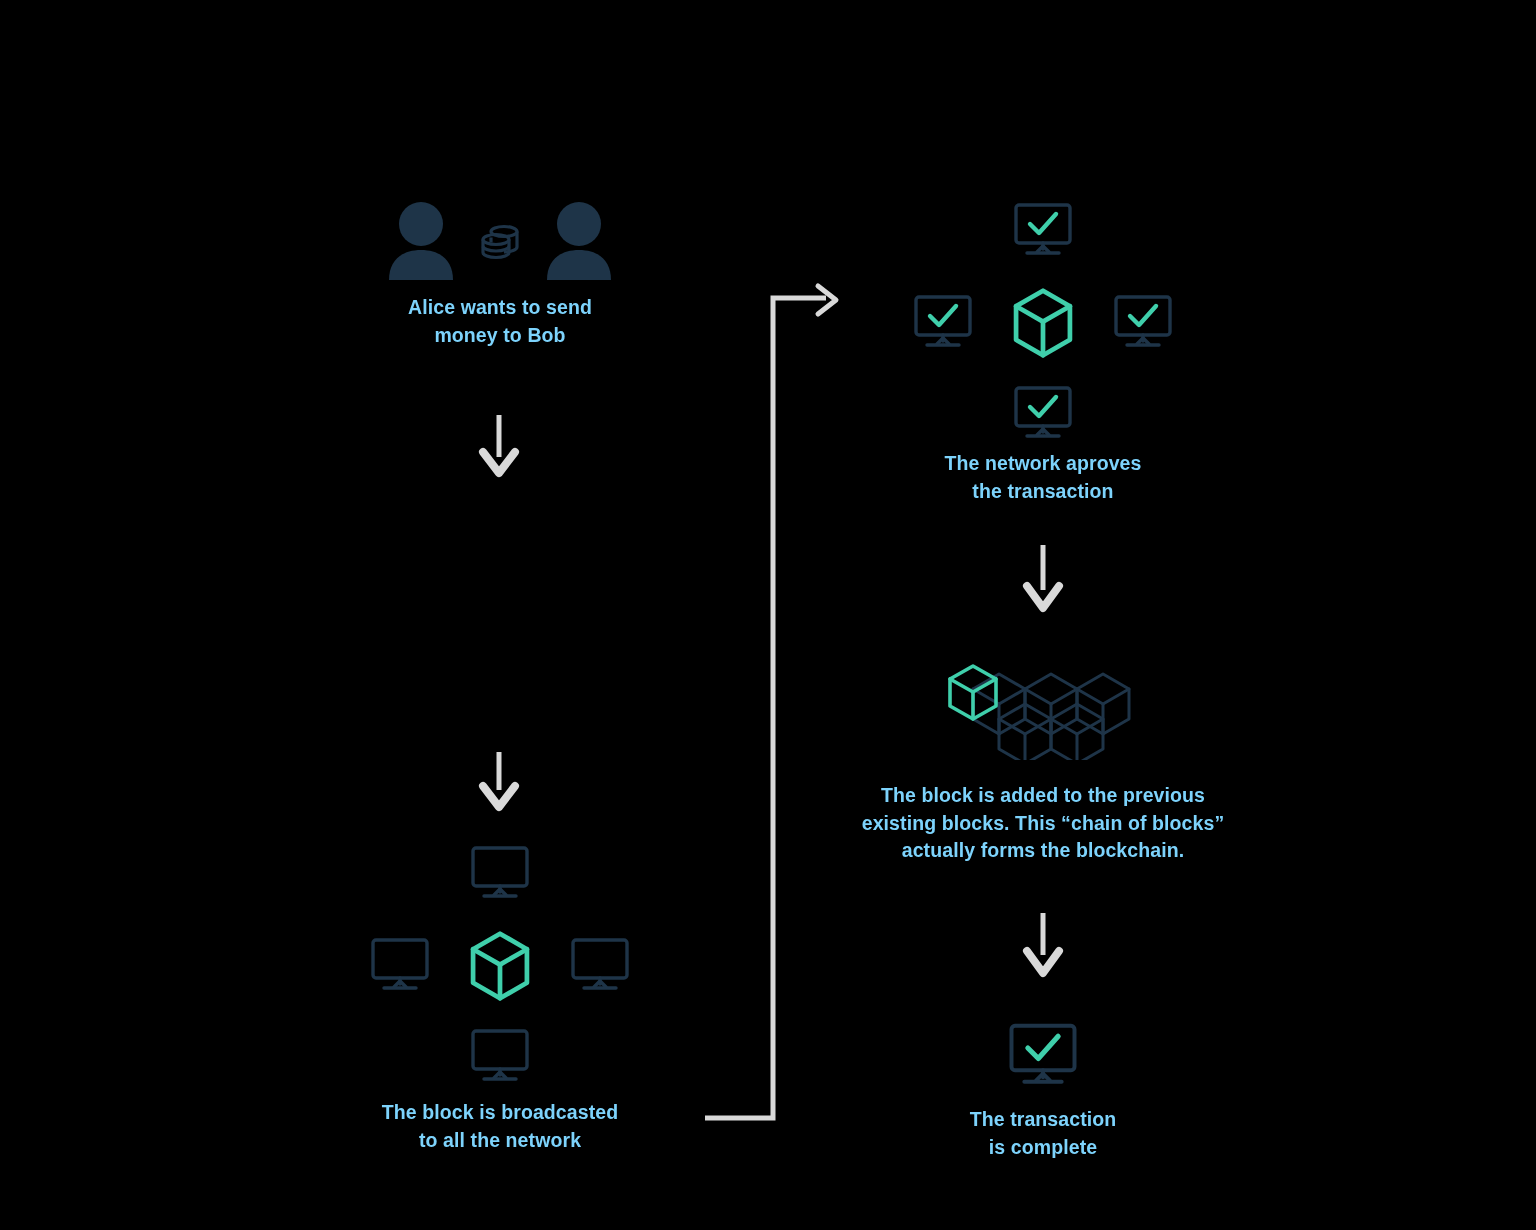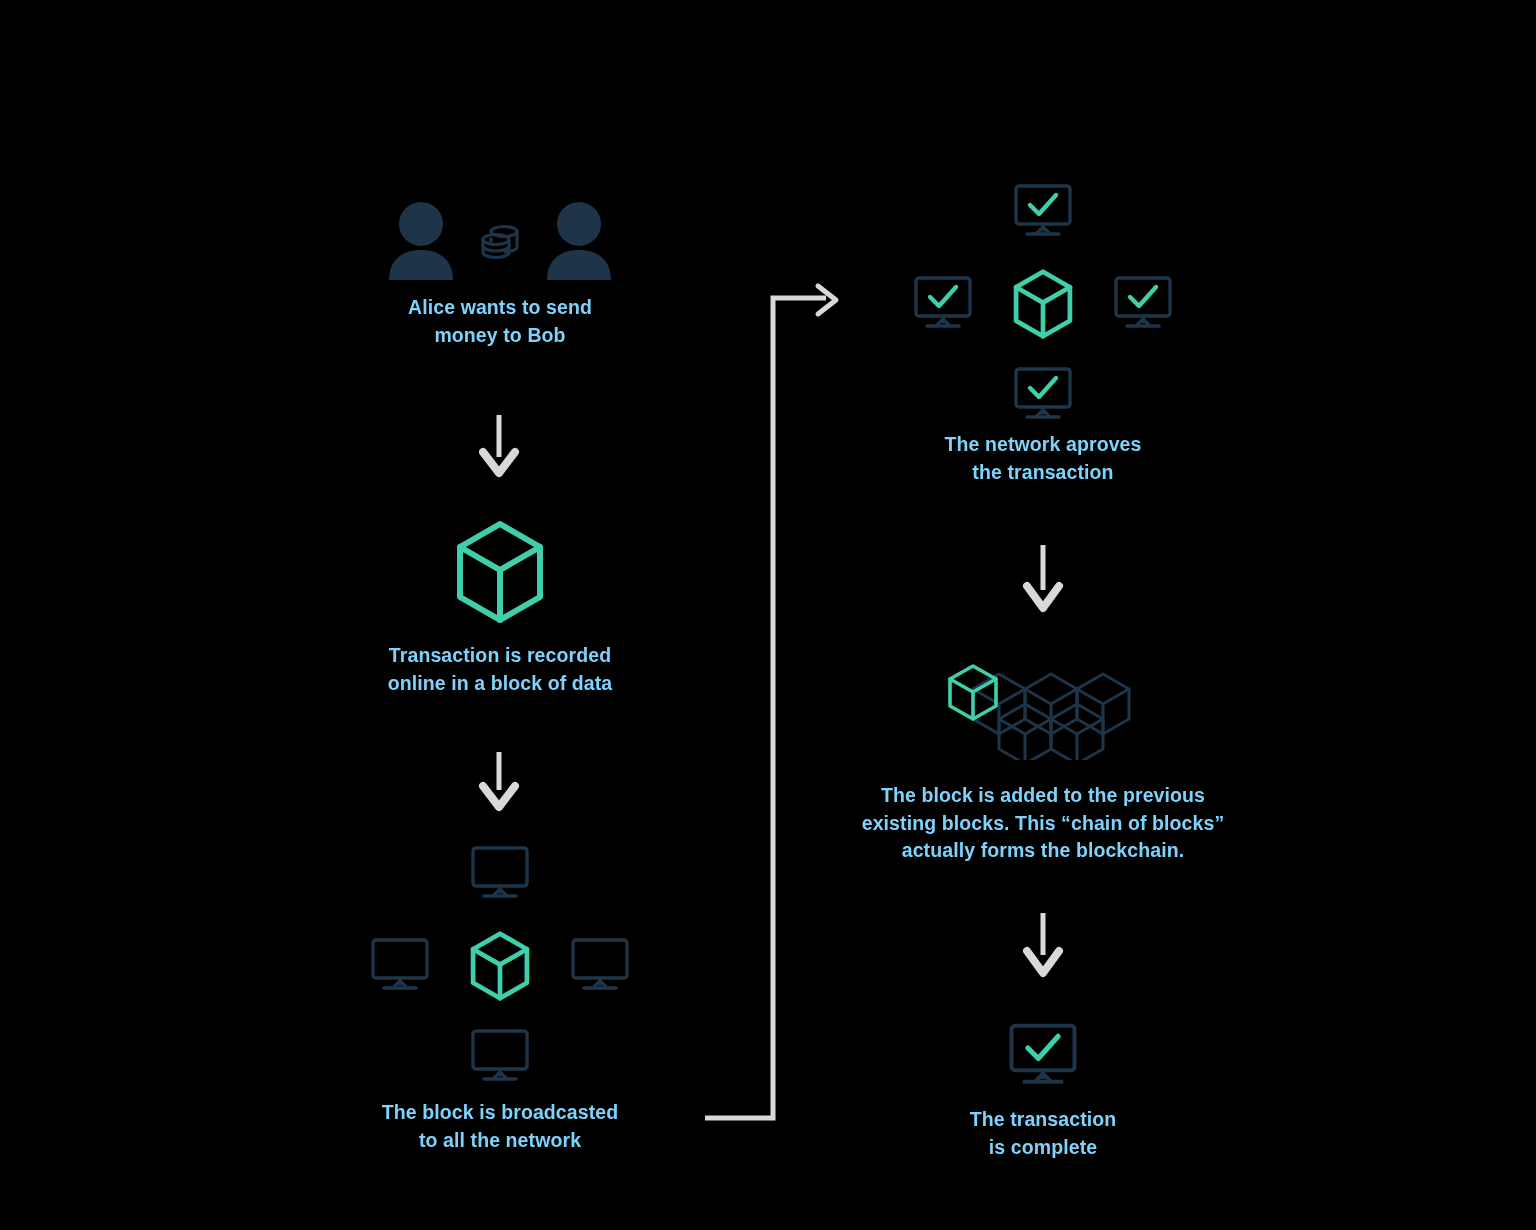--- a/index.html
+++ b/index.html
@@ -113,33 +113,20 @@
       </svg>
       <svg width="72" height="80" viewBox="0 0 72 80">
         <circle cx="36" cy="24" r="22" fill="#1e3448"></circle>
         <path d="M4 80 C4 60 17 50 36 50 C55 50 68 60 68 80 Z" fill="#1e3448"></path>
       </svg>
     </div>
     <div class="caption">Alice wants to send
 money to Bob</div>
   </div>
 
-  <div class="node" style="left:330px; top:520px; width:340px;">
-    <div>
-      <svg width="92" height="104" viewBox="0 0 92 104">
-        <g fill="none" stroke="#3fcfab" stroke-width="6" stroke-linejoin="round" stroke-linecap="round">
-          <path d="M46 4 L86 27 L86 77 L46 100 L6 77 L6 27 Z"></path>
-          <path d="M6 27 L46 50 L86 27"></path>
-          <path d="M46 50 L46 100"></path>
-        </g>
-      </svg>
-    </div>
-    <div class="caption">Transaction is recorded
-online in a block of data</div>
-  </div>
 
   <div class="node" style="left:330px; top:845px; width:340px;">
     <div class="net-grid" style="width:260px; height:240px;">
 
       <span class="abs" style="left:100px; top:0px;">
         <svg width="60" height="56" viewBox="0 0 60 56">
           <g fill="none" stroke="#1e3448" stroke-width="3.4" stroke-linejoin="round" stroke-linecap="round">
             <rect x="3" y="3" width="54" height="38" rx="3"></rect>
             <path d="M30 41 L30 47"></path>
             <path d="M24 50 L30 44 L36 50"></path>
@@ -188,21 +175,21 @@
             <path d="M24 50 L30 44 L36 50"></path>
             <path d="M14 51 L46 51"></path>
           </g>
         </svg>
       </span>
     </div>
     <div class="caption" style="">The block is broadcasted
 to all the network</div>
   </div>
 
-  <div class="node" style="left:873px; top:183px; width:340px;">
+  <div class="node" style="left:873px; top:202px; width:340px;">
     <div class="net-grid" style="width:260px; height:240px;">
 
       <span class="abs" style="left:100px; top:0px;">
         <svg width="60" height="56" viewBox="0 0 60 56">
           <g fill="none" stroke="#1e3448" stroke-width="3.4" stroke-linejoin="round" stroke-linecap="round">
             <rect x="3" y="3" width="54" height="38" rx="3"></rect>
             <path d="M30 41 L30 47"></path>
             <path d="M24 50 L30 44 L36 50"></path>
             <path d="M14 51 L46 51"></path>
           </g>

